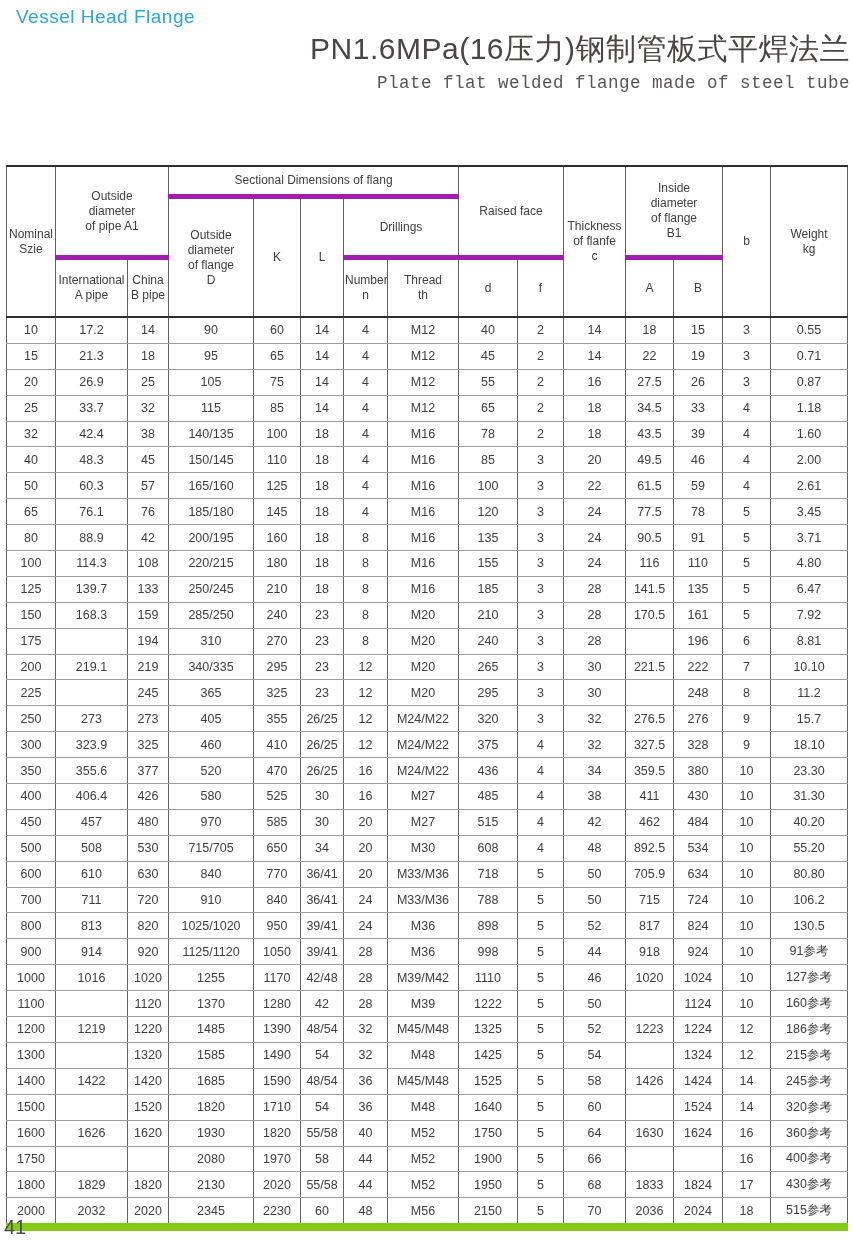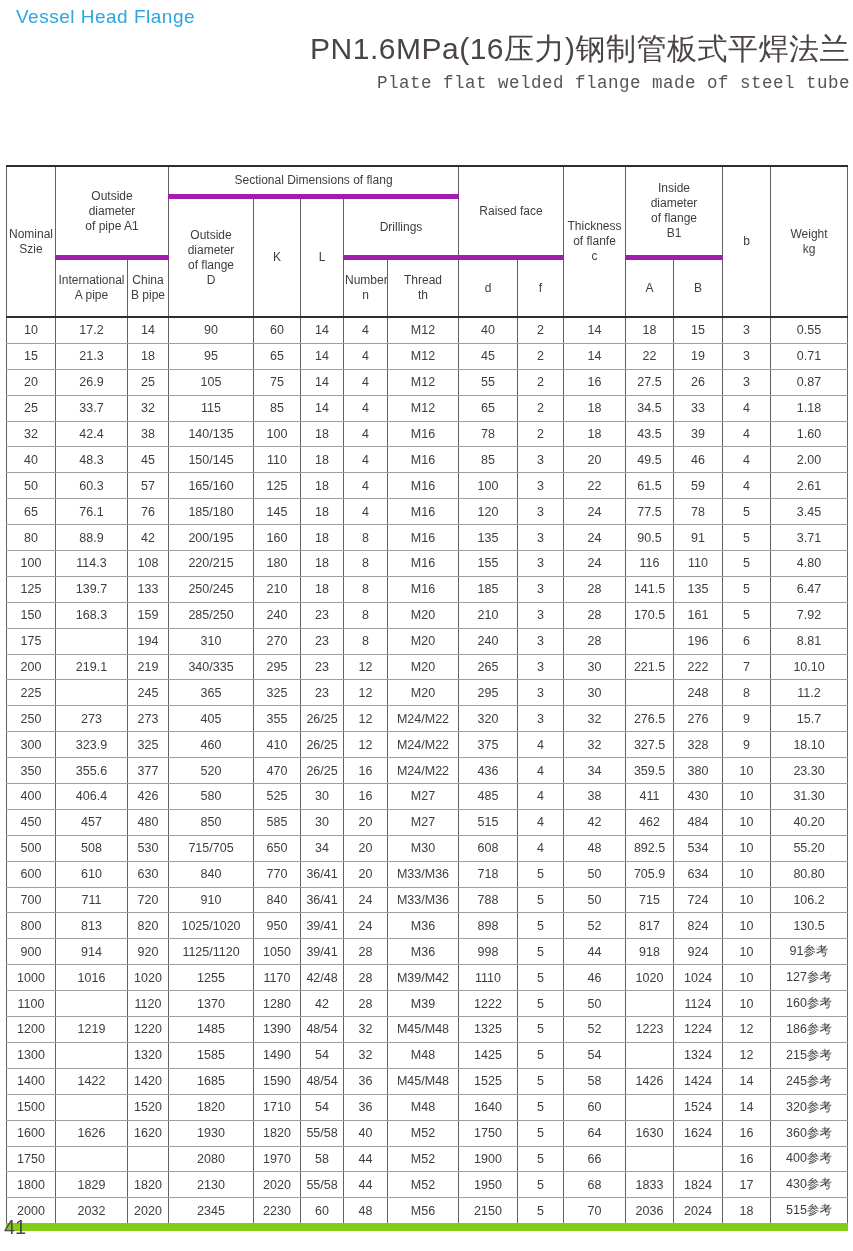--- a/index.html
+++ b/index.html
@@ -446,21 +446,21 @@
           <td>38</td>
           <td>411</td>
           <td>430</td>
           <td>10</td>
           <td>31.30</td>
         </tr>
         <tr>
           <td>450</td>
           <td>457</td>
           <td>480</td>
-          <td>850</td>
+          <td>970</td>
           <td>585</td>
           <td>30</td>
           <td>20</td>
           <td>M27</td>
           <td>515</td>
           <td>4</td>
           <td>42</td>
           <td>462</td>
           <td>484</td>
           <td>10</td>

